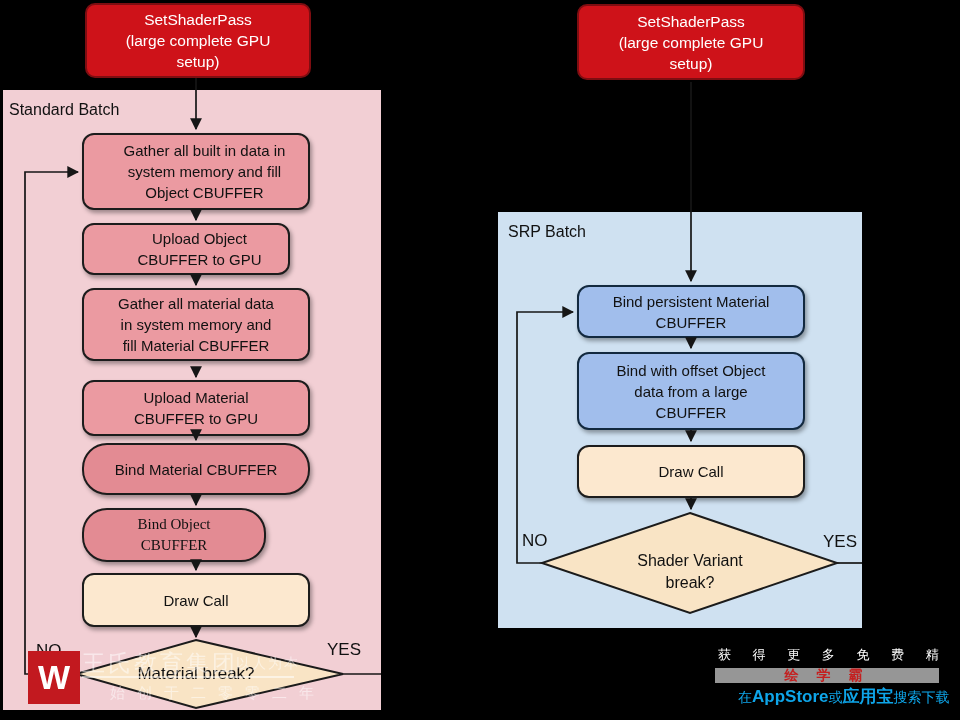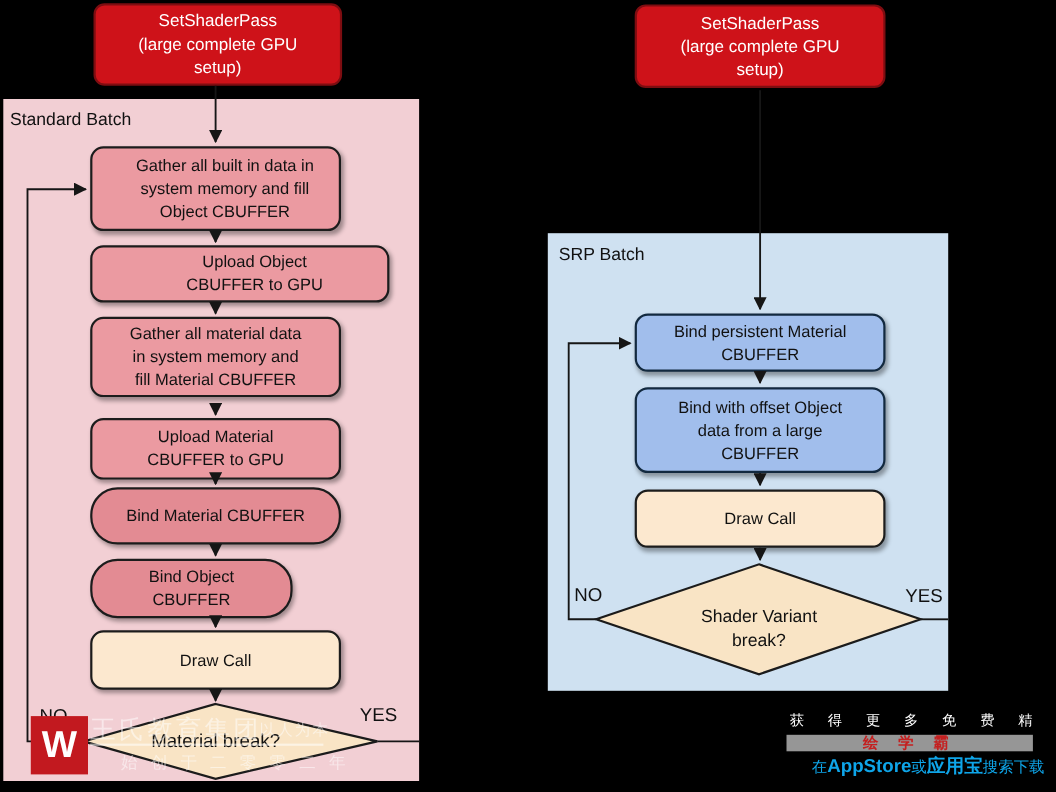--- a/index.html
+++ b/index.html
@@ -57,29 +57,29 @@
   <div class="node shader" style="left:85px;top:3px;width:226px;height:75px;">SetShaderPass
 (large complete GPU
 setup)</div>
   <div class="node shader" style="left:577px;top:4px;width:228px;height:76px;">SetShaderPass
 (large complete GPU
 setup)</div>
 
   <div class="node pink" style="left:82px;top:133px;width:228px;height:77px;padding-left:17px;">Gather all built in data in
 system memory and fill
 Object CBUFFER</div>
-  <div class="node pink" style="left:82px;top:223px;width:272px;height:52px;padding-left:27px;">Upload Object
+  <div class="node pink" style="left:82px;top:223px;width:208px;height:52px;padding-left:27px;">Upload Object
 CBUFFER to GPU</div>
   <div class="node pink" style="left:82px;top:288px;width:228px;height:73px;">Gather all material data
 in system memory and
 fill Material CBUFFER</div>
   <div class="node pink" style="left:82px;top:380px;width:228px;height:56px;">Upload Material
 CBUFFER to GPU</div>
   <div class="node pink2" style="left:82px;top:443px;width:228px;height:52px;">Bind Material CBUFFER</div>
-  <div class="node pink2" style="left:82px;top:508px;width:184px;height:54px;">Bind Object
+  <div class="node pink2" style="left:82px;top:508px;width:184px;height:54px;font-family:Liberation Serif, serif;">Bind Object
 CBUFFER</div>
   <div class="node cream" style="left:82px;top:573px;width:228px;height:54px;">Draw Call</div>
 
   <div class="node blue" style="left:577px;top:285px;width:228px;height:53px;">Bind persistent Material
 CBUFFER</div>
   <div class="node blue" style="left:577px;top:352px;width:228px;height:78px;">Bind with offset Object
 data from a large
 CBUFFER</div>
   <div class="node cream" style="left:577px;top:445px;width:228px;height:53px;">Draw Call</div>
 

